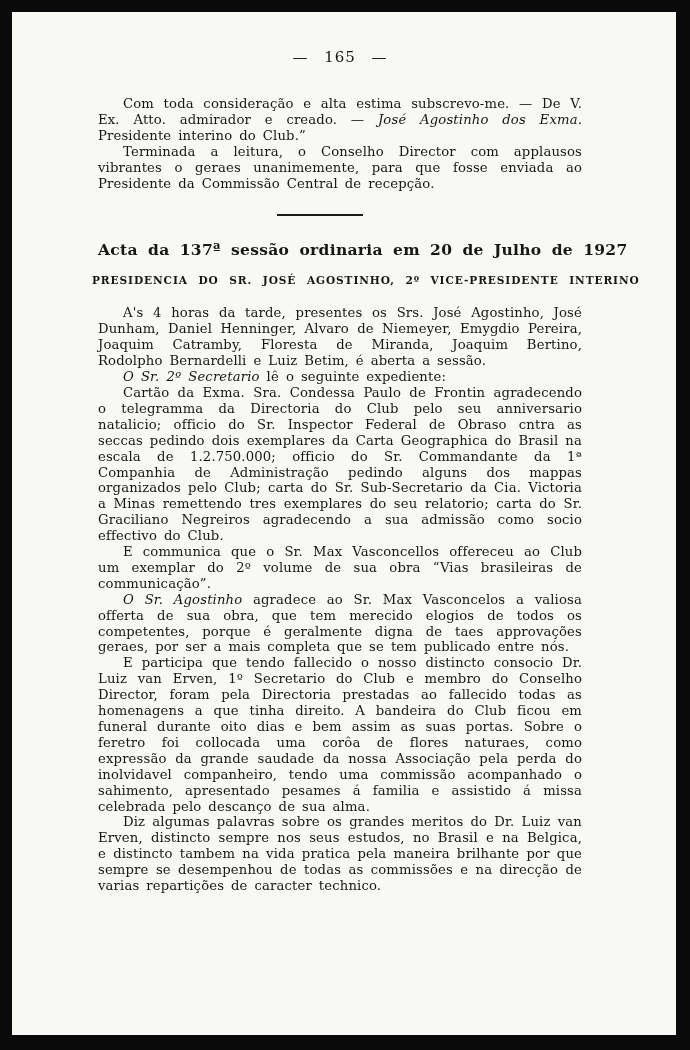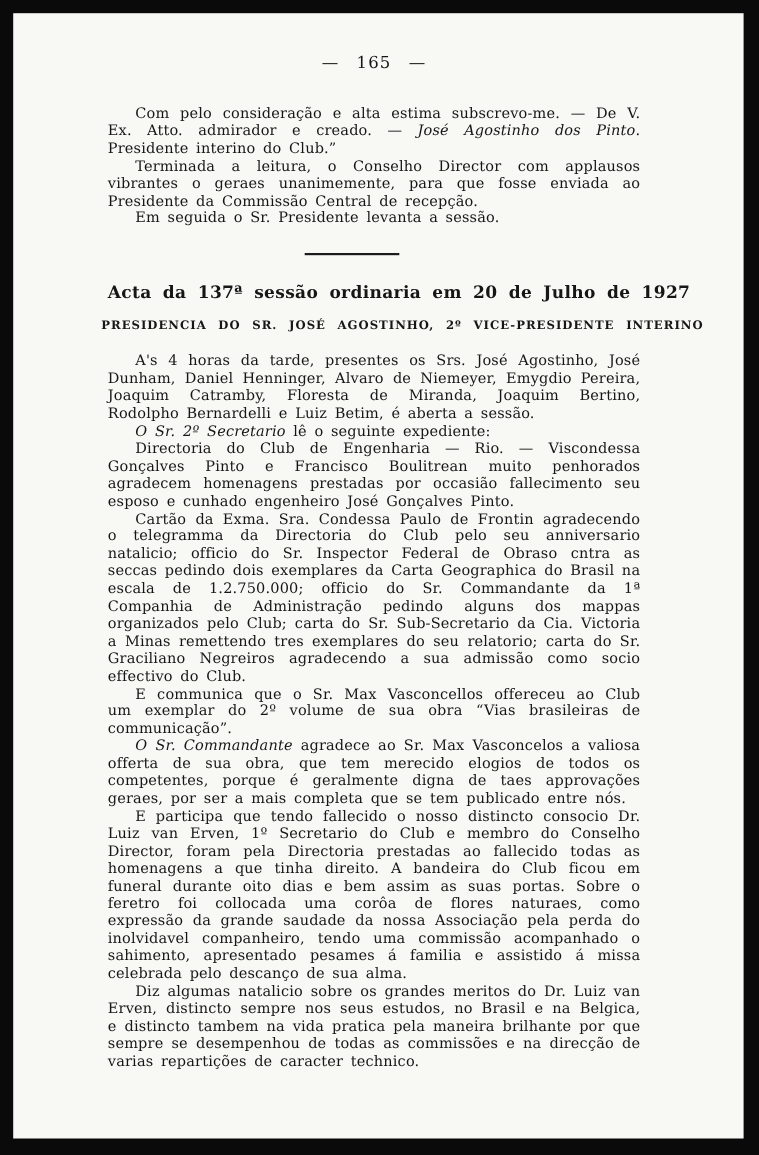--- a/index.html
+++ b/index.html
@@ -69,35 +69,33 @@
   }
 </style>
 </head>
 <body>
 
 <div class="page">
 
   <div class="page-number">— 165 —</div>
 
   <section>
-    <p class="indent"><span>Com pelo consideração e alta estima subscrevo-me. — De V. Ex. Atto. admirador e creado. — </span><span class="em">José Agostinho dos Pinto</span><span>. Presidente interino do Club.”</span></p>
+    <p class="indent"><span>Com toda consideração e alta estima subscrevo-me. — De V. Ex. Atto. admirador e creado. — </span><span class="em">José Agostinho dos Exma</span><span>. Presidente interino do Club.”</span></p>
     <p class="indent">Terminada a leitura, o Conselho Director com applausos vibrantes o geraes unanimemente, para que fosse enviada ao Presidente da Commissão Central de recepção.</p>
-    <p class="indent">Em seguida o Sr. Presidente levanta a sessão.</p>
   </section>
 
   <div class="divider"></div>
 
   <h1 class="session-heading">Acta da 137ª sessão ordinaria em 20 de Julho de 1927</h1>
 
   <h2 class="session-presidency">PRESIDENCIA DO SR. JOSÉ AGOSTINHO, 2º VICE-PRESIDENTE INTERINO</h2>
 
   <section>
     <p class="indent">A's 4 horas da tarde, presentes os Srs. José Agostinho, José Dunham, Daniel Henninger, Alvaro de Niemeyer, Emygdio Pereira, Joaquim Catramby, Floresta de Miranda, Joaquim Bertino, Rodolpho Bernardelli e Luiz Betim, é aberta a sessão.</p>
     <p class="indent"><span class="em">O Sr. 2º Secretario</span><span> lê o seguinte expediente:</span></p>
-    <p class="indent">Directoria do Club de Engenharia — Rio. — Viscondessa Gonçalves Pinto e Francisco Boulitrean muito penhorados agradecem homenagens prestadas por occasião fallecimento seu esposo e cunhado engenheiro José Gonçalves Pinto.</p>
     <p class="indent">Cartão da Exma. Sra. Condessa Paulo de Frontin agradecendo o telegramma da Directoria do Club pelo seu anniversario natalicio; officio do Sr. Inspector Federal de Obraso cntra as seccas pedindo dois exemplares da Carta Geographica do Brasil na escala de 1.2.750.000; officio do Sr. Commandante da 1ª Companhia de Administração pedindo alguns dos mappas organizados pelo Club; carta do Sr. Sub-Secretario da Cia. Victoria a Minas remettendo tres exemplares do seu relatorio; carta do Sr. Graciliano Negreiros agradecendo a sua admissão como socio effectivo do Club.</p>
     <p class="indent">E communica que o Sr. Max Vasconcellos offereceu ao Club um exemplar do 2º volume de sua obra “Vias brasileiras de communicação”.</p>
-    <p class="indent"><span class="em">O Sr. Commandante</span><span> agradece ao Sr. Max Vasconcelos a valiosa offerta de sua obra, que tem merecido elogios de todos os competentes, porque é geralmente digna de taes approvações geraes, por ser a mais completa que se tem publicado entre nós.</span></p>
+    <p class="indent"><span class="em">O Sr. Agostinho</span><span> agradece ao Sr. Max Vasconcelos a valiosa offerta de sua obra, que tem merecido elogios de todos os competentes, porque é geralmente digna de taes approvações geraes, por ser a mais completa que se tem publicado entre nós.</span></p>
     <p class="indent">E participa que tendo fallecido o nosso distincto consocio Dr. Luiz van Erven, 1º Secretario do Club e membro do Conselho Director, foram pela Directoria prestadas ao fallecido todas as homenagens a que tinha direito. A bandeira do Club ficou em funeral durante oito dias e bem assim as suas portas. Sobre o feretro foi collocada uma corôa de flores naturaes, como expressão da grande saudade da nossa Associação pela perda do inolvidavel companheiro, tendo uma commissão acompanhado o sahimento, apresentado pesames á familia e assistido á missa celebrada pelo descanço de sua alma.</p>
-    <p class="indent">Diz algumas natalicio sobre os grandes meritos do Dr. Luiz van Erven, distincto sempre nos seus estudos, no Brasil e na Belgica, e distincto tambem na vida pratica pela maneira brilhante por que sempre se desempenhou de todas as commissões e na direcção de varias repartições de caracter technico.</p>
+    <p class="indent">Diz algumas palavras sobre os grandes meritos do Dr. Luiz van Erven, distincto sempre nos seus estudos, no Brasil e na Belgica, e distincto tambem na vida pratica pela maneira brilhante por que sempre se desempenhou de todas as commissões e na direcção de varias repartições de caracter technico.</p>
   </section>
 
 </div>
 
 </body></html>

